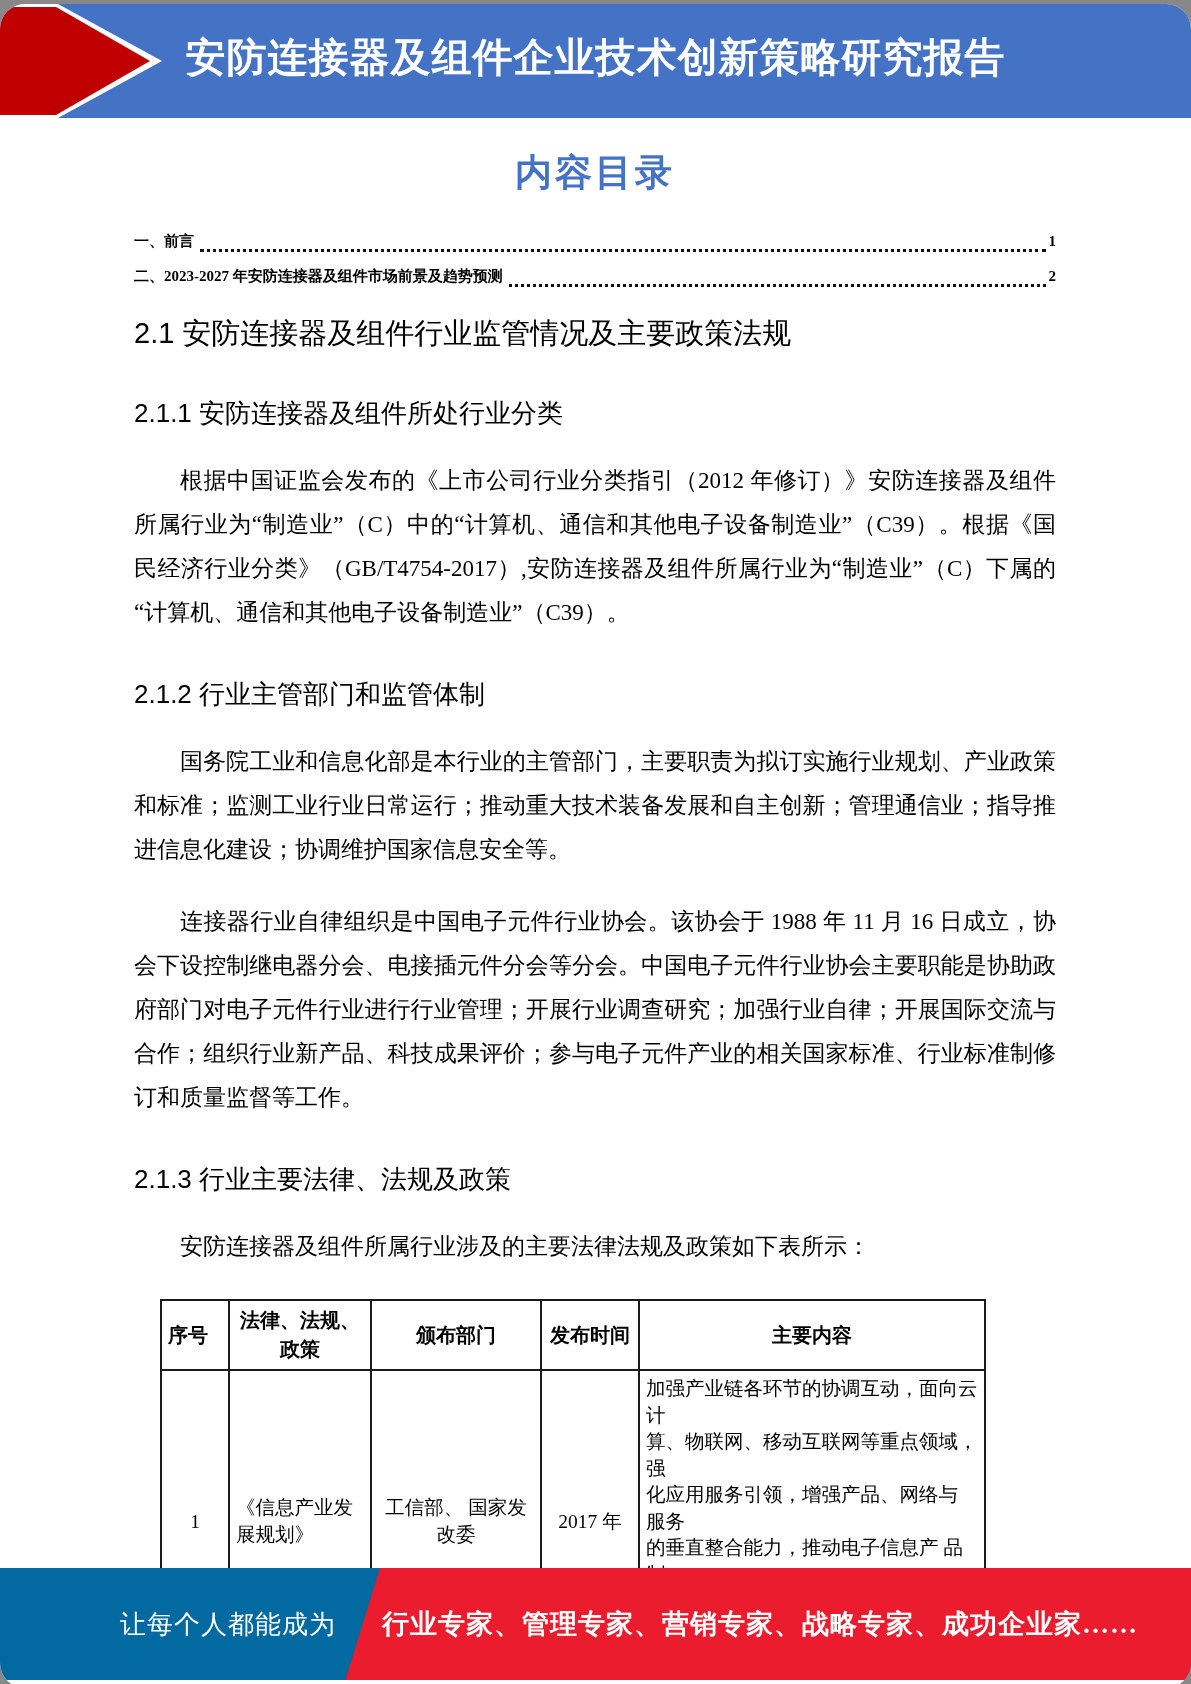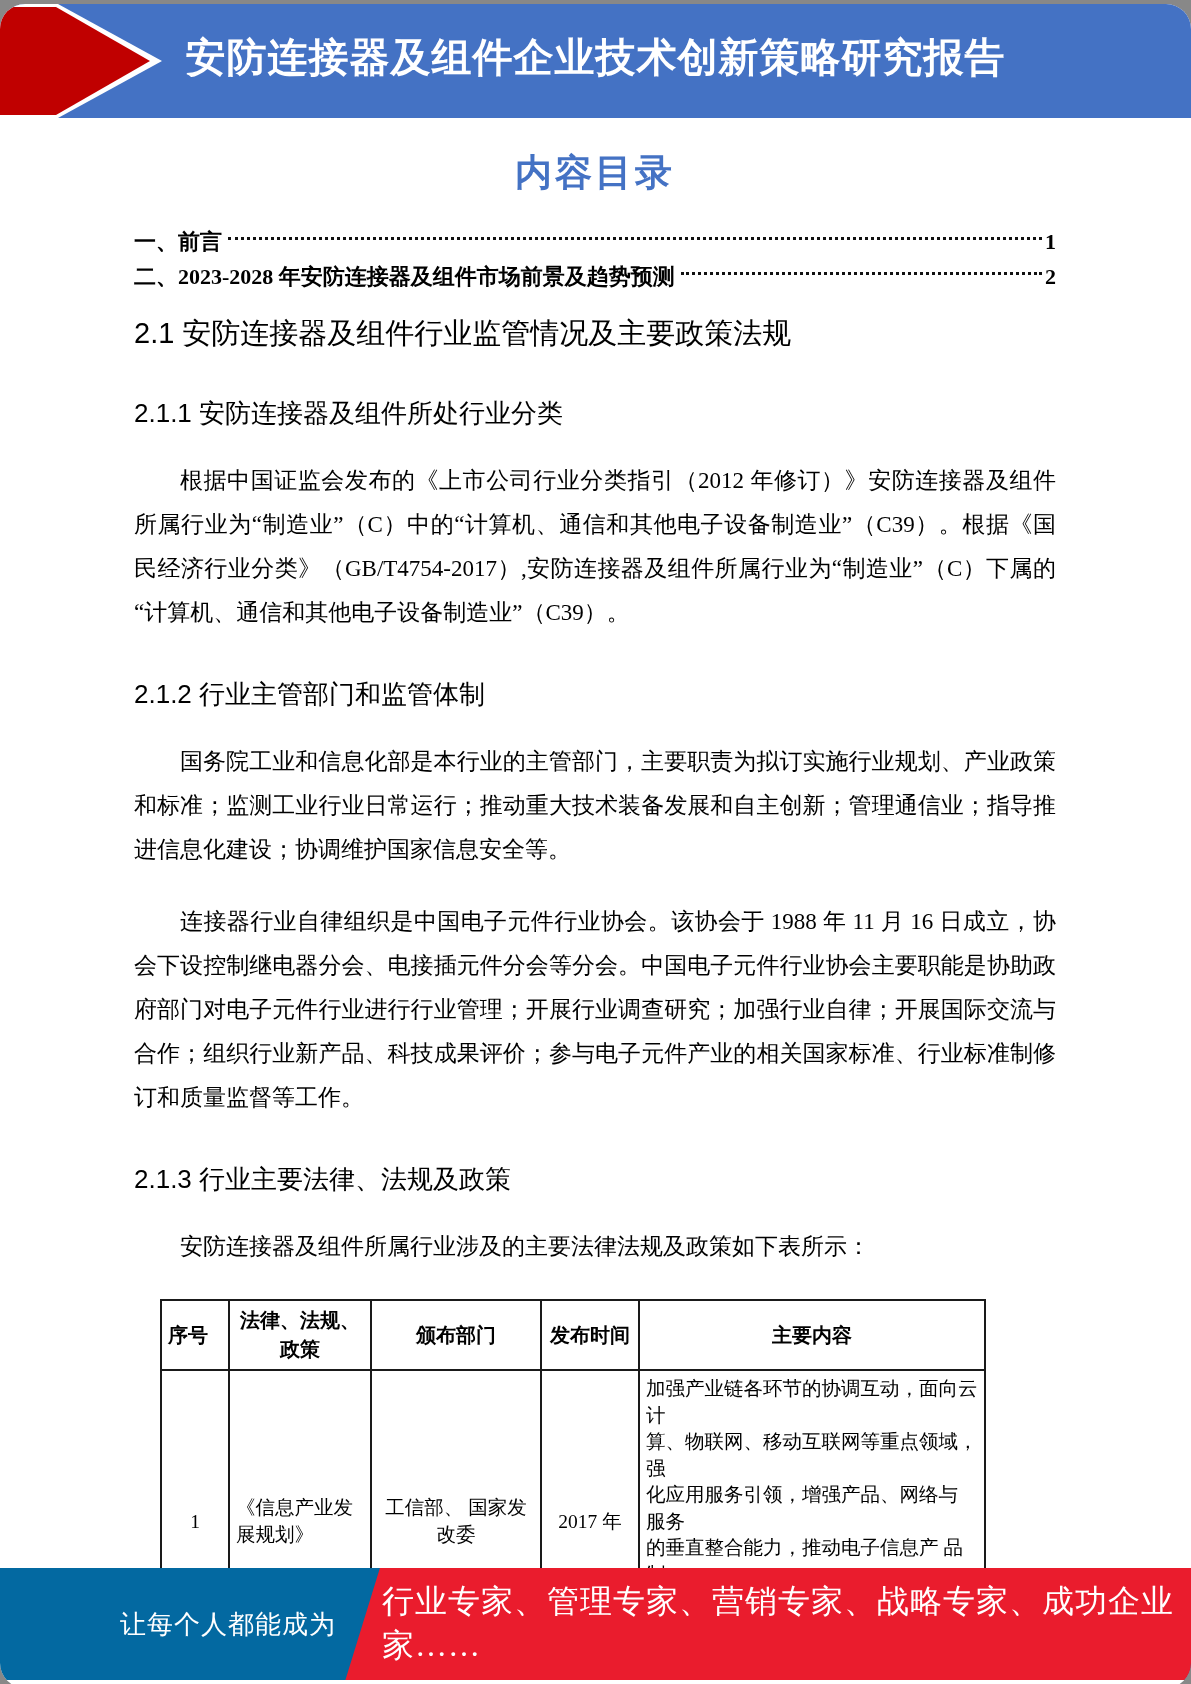--- a/index.html
+++ b/index.html
@@ -27,21 +27,21 @@
   }
 
   
   .content { position:absolute; top:114px; left:134px; width:922px; }
 
   .toc-title {
     margin-top:30px; text-align:center;
     font-size:37px; font-weight:bold; color:#4472c4; letter-spacing:3px;
   }
   .toc { margin-top:26px; }
-  .toc-row { display:flex; align-items:center; font-size:22px; font-weight:bold; line-height:35px; }
+  .toc-row { display:flex; align-items:flex-end; font-size:15px; font-weight:bold; line-height:35px; }
   .toc-dots { flex:1; border-bottom:3px dotted #111; margin:0 3px 7px 6px; min-width:20px; }
   .toc-page { font-weight:bold; }
 
   .h1 {
     margin-top:20px; font-family:"Liberation Sans","DejaVu Sans",sans-serif;
     font-size:29px; font-weight:normal; color:#000;
   }
   .h2 {
     margin-top:42px; font-family:"Liberation Sans","DejaVu Sans",sans-serif;
     font-size:26px; font-weight:normal; color:#000;
@@ -83,21 +83,21 @@
     position:absolute; inset:0; background:#ea1c2d;
     clip-path:polygon(31.9% 0, 100% 0, 100% 100%, 29% 100%);
   }
   .footer-left {
     position:absolute; left:0; top:0; bottom:0; width:352px;
     display:flex; align-items:center; justify-content:flex-end; padding-right:16px;
     color:#ffffff; font-size:26px; letter-spacing:1px;
   }
   .footer-right {
     position:absolute; left:382px; right:10px; top:0; bottom:0;
-    display:flex; align-items:center; color:#ffffff; font-size:32px; letter-spacing:1px;
+    display:flex; align-items:center; color:#ffffff; font-size:27px; letter-spacing:1px;font-weight:bold;
   }
 </style>
 </head>
 <body>
 
 <div class="page">
 
   <header class="banner">
     <div class="chevron-white"></div>
     <div class="chevron-red"></div>
@@ -108,21 +108,21 @@
 
     <div class="toc-title">内容目录</div>
 
     <nav class="toc">
       <div class="toc-row">
         <span>一、前言</span>
         <span class="toc-dots"></span>
         <span class="toc-page">1</span>
       </div>
       <div class="toc-row">
-        <span>二、2023-2028 年安防连接器及组件市场前景及趋势预测</span>
+        <span>二、2023-2027 年安防连接器及组件市场前景及趋势预测</span>
         <span class="toc-dots"></span>
         <span class="toc-page">2</span>
       </div>
     </nav>
 
     <h2 class="h1">2.1 安防连接器及组件行业监管情况及主要政策法规</h2>
 
     <h3 class="h2">2.1.1 安防连接器及组件所处行业分类</h3>
     <p class="para">根据中国证监会发布的《上市公司行业分类指引（2012 年修订）》安防连接器及组件所属行业为“制造业”（C）中的“计算机、通信和其他电子设备制造业”（C39）。根据《国民经济行业分类》（GB/T4754-2017）,安防连接器及组件所属行业为“制造业”（C）下属的“计算机、通信和其他电子设备制造业”（C39）。</p>
 

